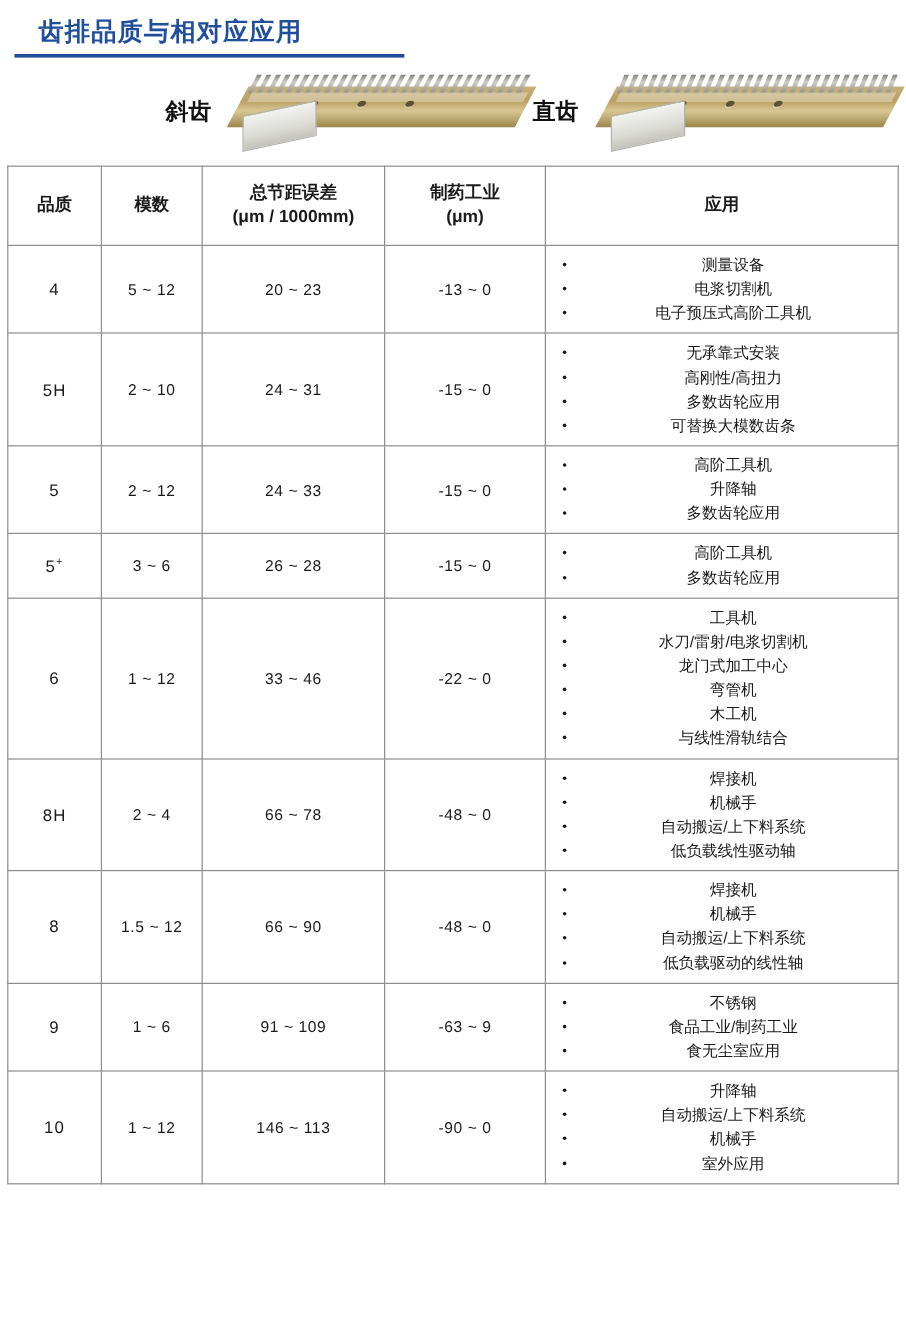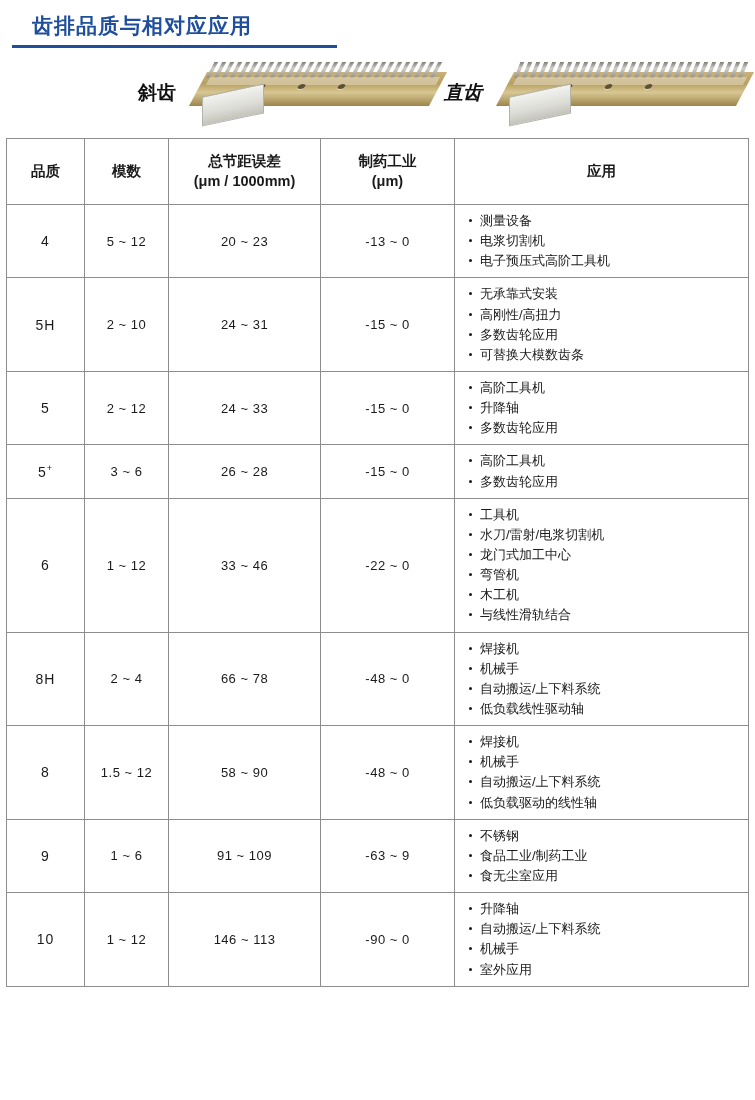--- a/index.html
+++ b/index.html
@@ -37,21 +37,21 @@
     margin-top: 6px;
   }
   .rack-label {
     position: absolute;
     font-size: 19px;
     font-weight: bold;
     color: #111;
     top: 26px;
   }
   .rack-label.left { left: 138px; }
-  .rack-label.right { left: 444px; font-style: italic; }
+  .rack-label.right { left: 444px; }
 
   .rack {
     position: absolute;
     top: 6px;
     width: 240px;
     height: 62px;
   }
   .rack.left { left: 198px; }
   .rack.right { left: 505px; }
 
@@ -108,20 +108,21 @@
     border-collapse: collapse;
     width: 743px;
     margin: 6px 6px 0 6px;
     table-layout: fixed;
   }
   table.spec th, table.spec td {
     border: 1px solid #8d8d8d;
     padding: 6px 6px;
     vertical-align: middle;
     color: #1a1a1a;
+    text-align: center;
   }
   table.spec thead th {
     font-size: 14.5px;
     font-weight: bold;
     text-align: center;
     height: 66px;
     line-height: 1.35;
   }
   table.spec td.c {
     text-align: center;
@@ -355,21 +356,21 @@
               <li>焊接机</li>
               <li>机械手</li>
               <li>自动搬运/上下料系统</li>
               <li>低负载线性驱动轴</li>
             </ul>
           </td>
         </tr>
         <tr>
           <td class="c quality">8</td>
           <td class="c">1.5 ~ 12</td>
-          <td class="c">58 ~ 90</td>
+          <td class="c">66 ~ 90</td>
           <td class="c">-48 ~ 0</td>
           <td class="app">
             <ul>
               <li>焊接机</li>
               <li>机械手</li>
               <li>自动搬运/上下料系统</li>
               <li>低负载驱动的线性轴</li>
             </ul>
           </td>
         </tr>

